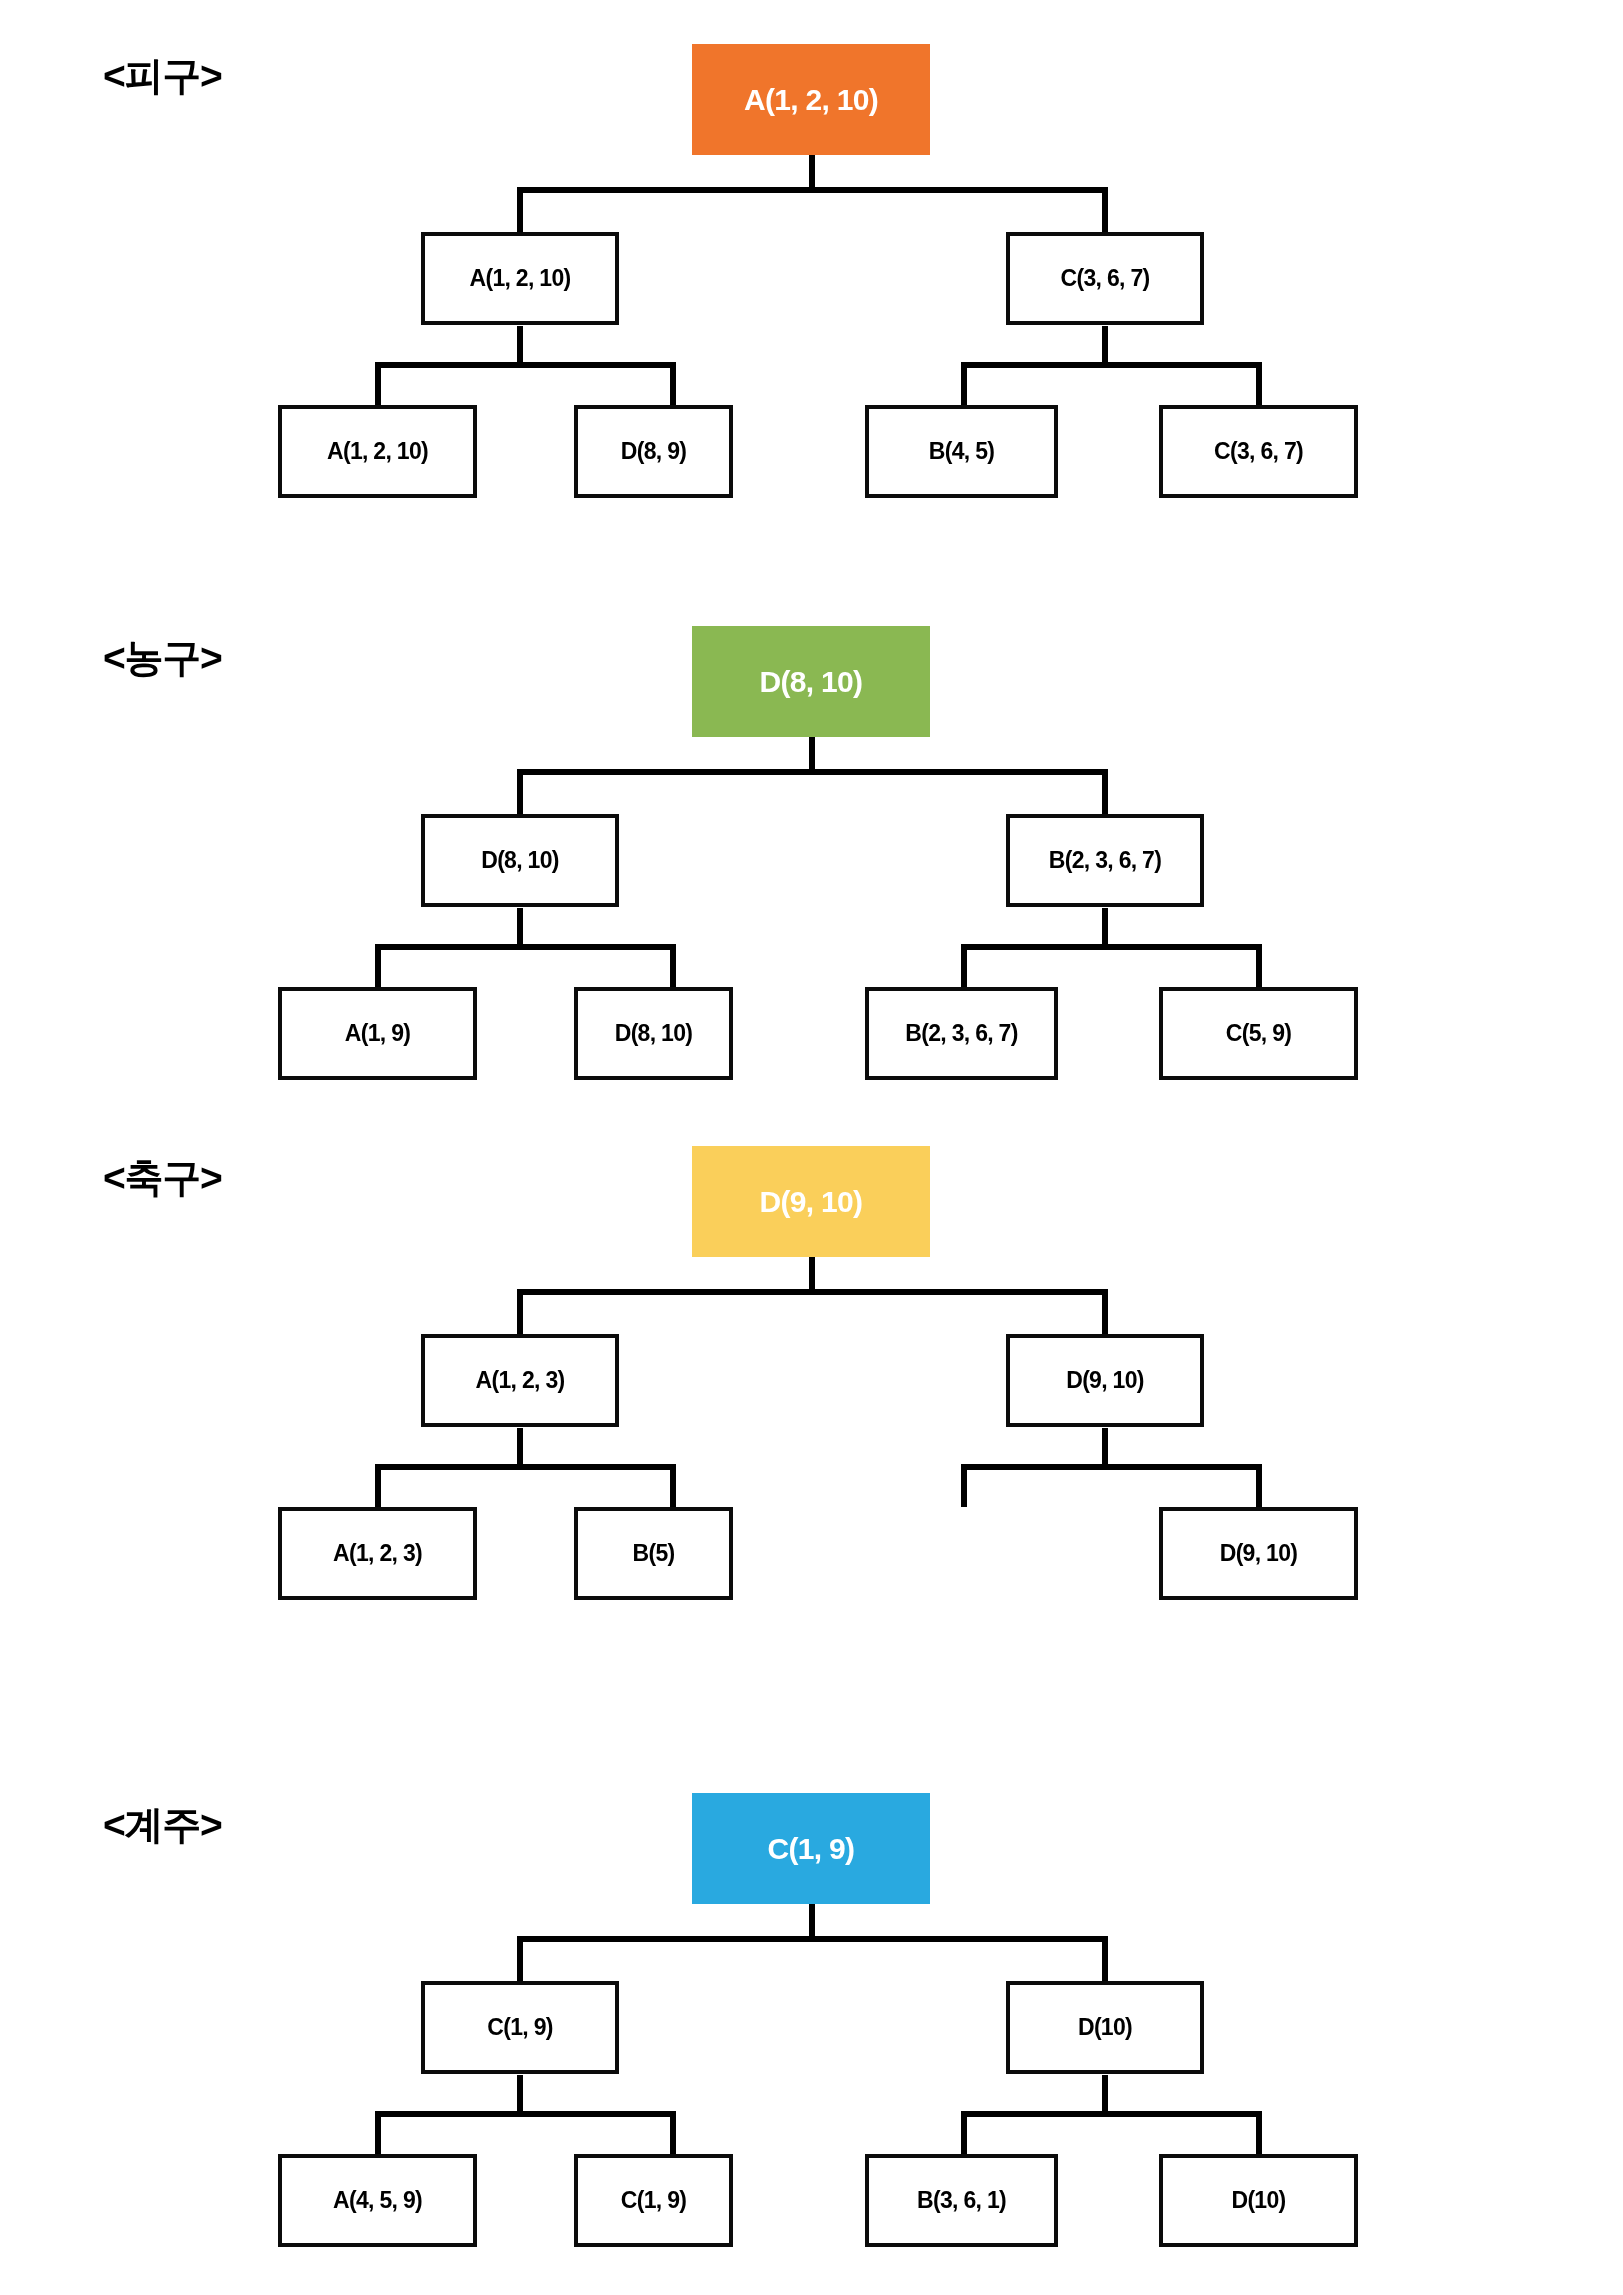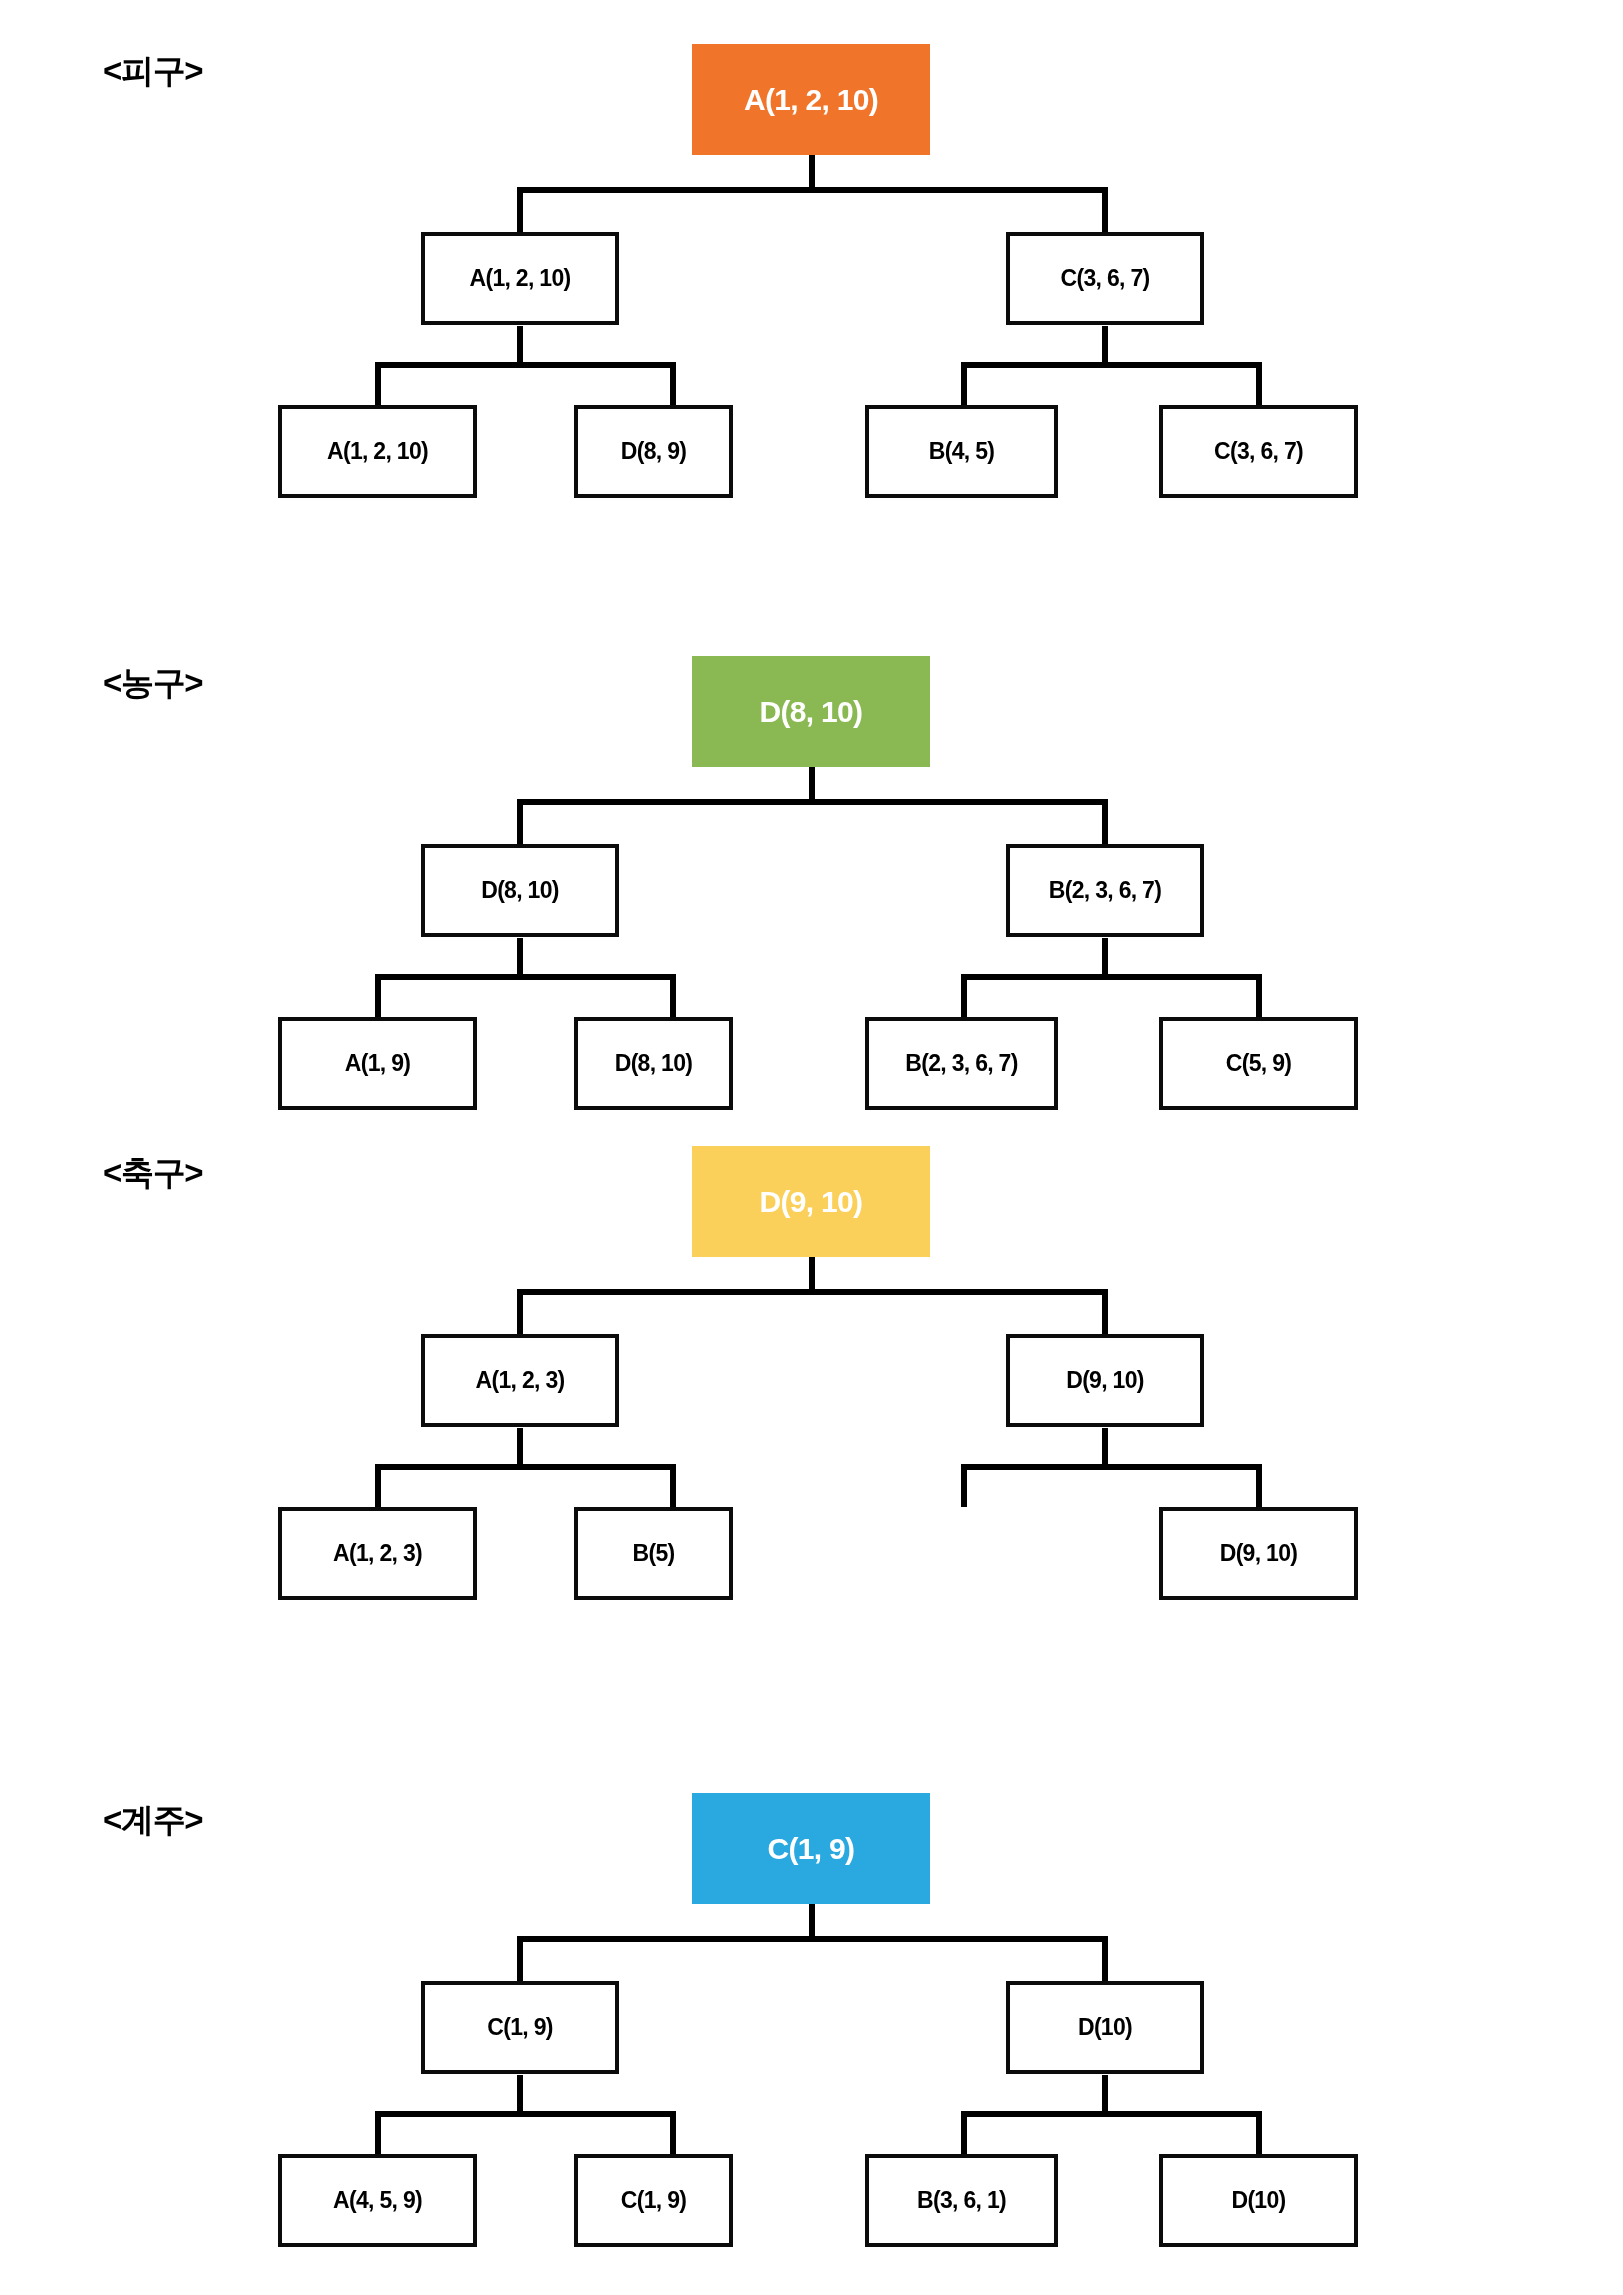--- a/index.html
+++ b/index.html
@@ -1,25 +1,25 @@
 <!DOCTYPE html>
 <html style="font-size:10.6px"><head>
 <meta charset="utf-8">
 <style>
   html,body{margin:0;padding:0}
   body{
     width:1623px;height:2295px;position:relative;background:#ffffff;
     font-family:"Liberation Sans",sans-serif;overflow:hidden;
   }
   .tree{position:absolute;left:0;width:1623px;height:583px}
-  .t0{top:44px}.t1{top:656px}.t2{top:1146px}.t3{top:1793px}
+  .t0{top:44px}.t1{top:626px}.t2{top:1146px}.t3{top:1793px}
 
   .tlabel{
     position:absolute;left:103px;top:5.3px;
-    font-size:33px;font-weight:800;color:#000;letter-spacing:-1.3px;white-space:nowrap;
+    font-size:39px;font-weight:800;color:#000;letter-spacing:-1.3px;white-space:nowrap;
   }
   .root{
     position:absolute;left:692px;top:0;width:238px;height:111px;
     display:flex;align-items:center;justify-content:center;
     color:#ffffff;font-size:30px;font-weight:700;letter-spacing:-0.7px;
   }
   .node{
     position:absolute;background:#ffffff;border:4px solid #0b0b0b;box-sizing:border-box;
     display:flex;align-items:center;justify-content:center;
     font-size:23px;font-weight:700;color:#000;letter-spacing:-0.7px;white-space:nowrap;

